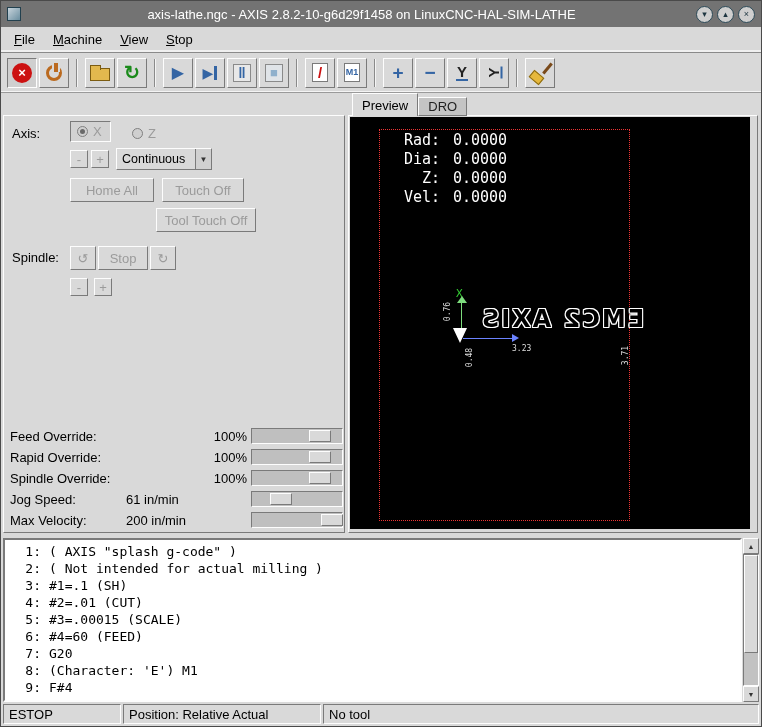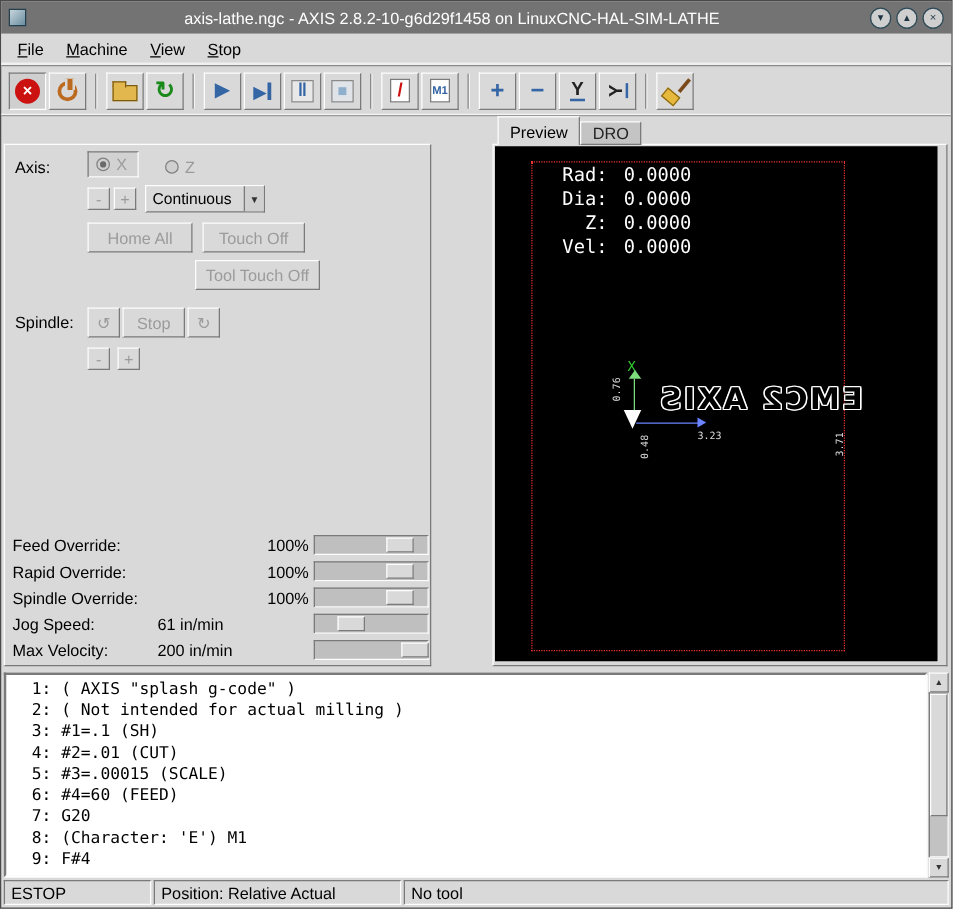--- a/index.html
+++ b/index.html
@@ -53,21 +53,21 @@
   .ic-zoom { color:#3465a4; font-size:19px; font-weight:bold; }
   .ic-y { color:#222; font-size:15px; font-weight:bold; border-bottom:2px solid #3465a4; padding:0 1px; }
   .ic-y.rot { transform: rotate(-90deg); }
   .ic-broom { width:22px; height:22px; position:relative; }
   .ic-broom .handle { position:absolute; right:2px; top:0; width:3px; height:13px; background:#7a4a1a; transform:rotate(40deg); }
   .ic-broom .head { position:absolute; left:1px; bottom:2px; width:13px; height:9px; background:#e6b83c; border:1px solid #8a6a14; transform:rotate(40deg); }
 
   
   .main { flex:0 0 443px; display:flex; position:relative; }
   .left-panel { width:347px; position:relative; flex:0 0 347px; }
-  .right-panel { flex:1; position:relative;margin-left:46px; }
+  .right-panel { flex:1; position:relative; }
 
   .tabs { position:absolute; top:0; left:4px; height:23px; display:flex; align-items:flex-end; z-index:2; }
   .tab { border-top:1px solid #fdfdfd; border-left:1px solid #fdfdfd; border-right:1px solid #7a7a7a;
     padding:0 9px; display:flex; align-items:center; white-space:nowrap; }
   .tab.active { background:#d9d9d9; height:23px; }
   .tab.inactive { background:#c4c4c4; height:19px; border-bottom:1px solid #7a7a7a; color:#222; }
 
   .frame { position:absolute; background:#d9d9d9;
     border-top:1px solid #fdfdfd; border-left:1px solid #fdfdfd;
     border-right:1px solid #7a7a7a; border-bottom:1px solid #7a7a7a; }

